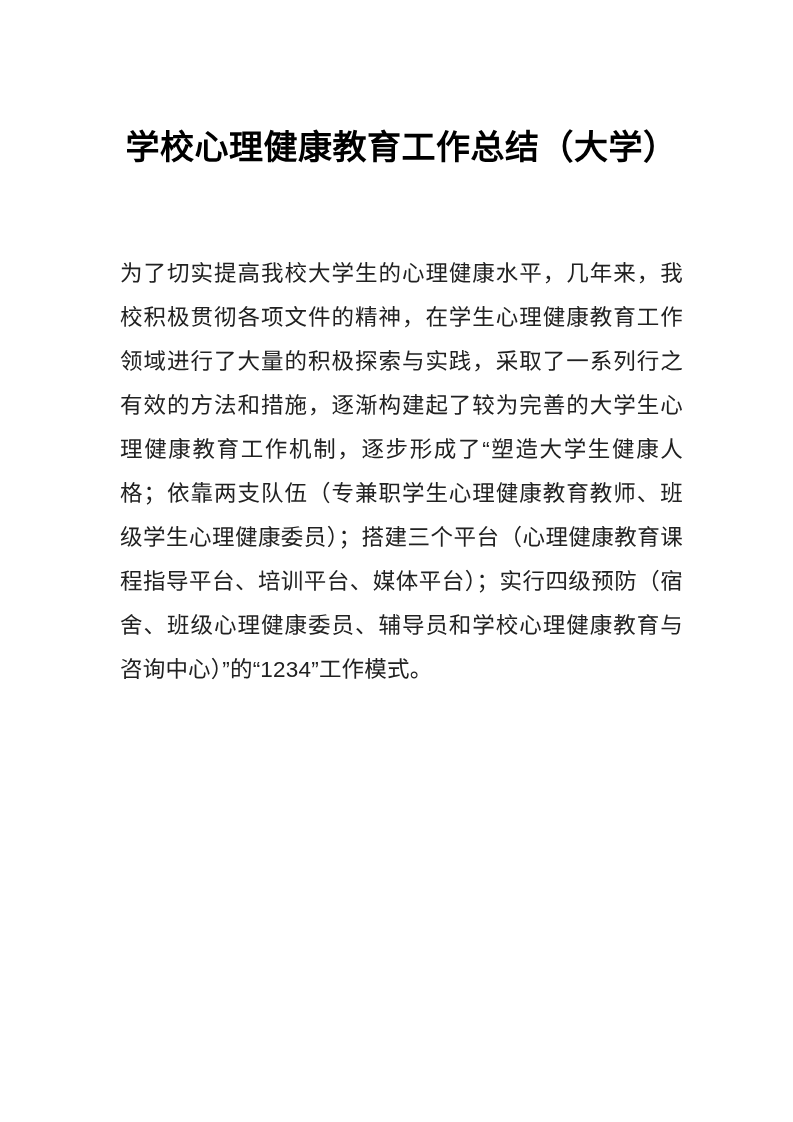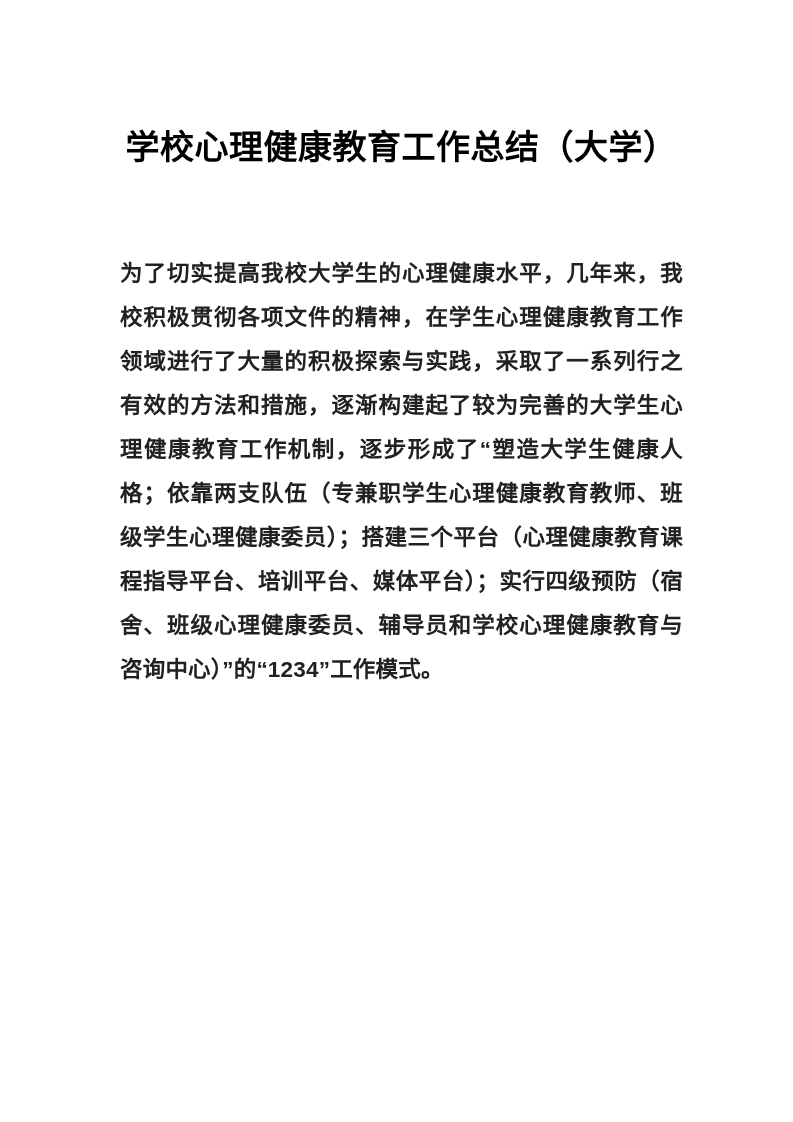--- a/index.html
+++ b/index.html
@@ -36,21 +36,20 @@
   }
   .doc-paragraph {
     margin: 0 0 18px 0;
     font-size: 22.5px;
     line-height: 44px;
     text-align: justify;
     text-justify: inter-ideograph;
     color: #212121;
     letter-spacing: 0.2px;
     word-break: break-all;
-    font-weight: bold;
   }
   .doc-paragraph:last-child {
     margin-bottom: 0;
   }
 </style>
 </head>
 <body>
 
 <div class="page">
   <h1 class="doc-title">学校心理健康教育工作总结（大学）</h1>

